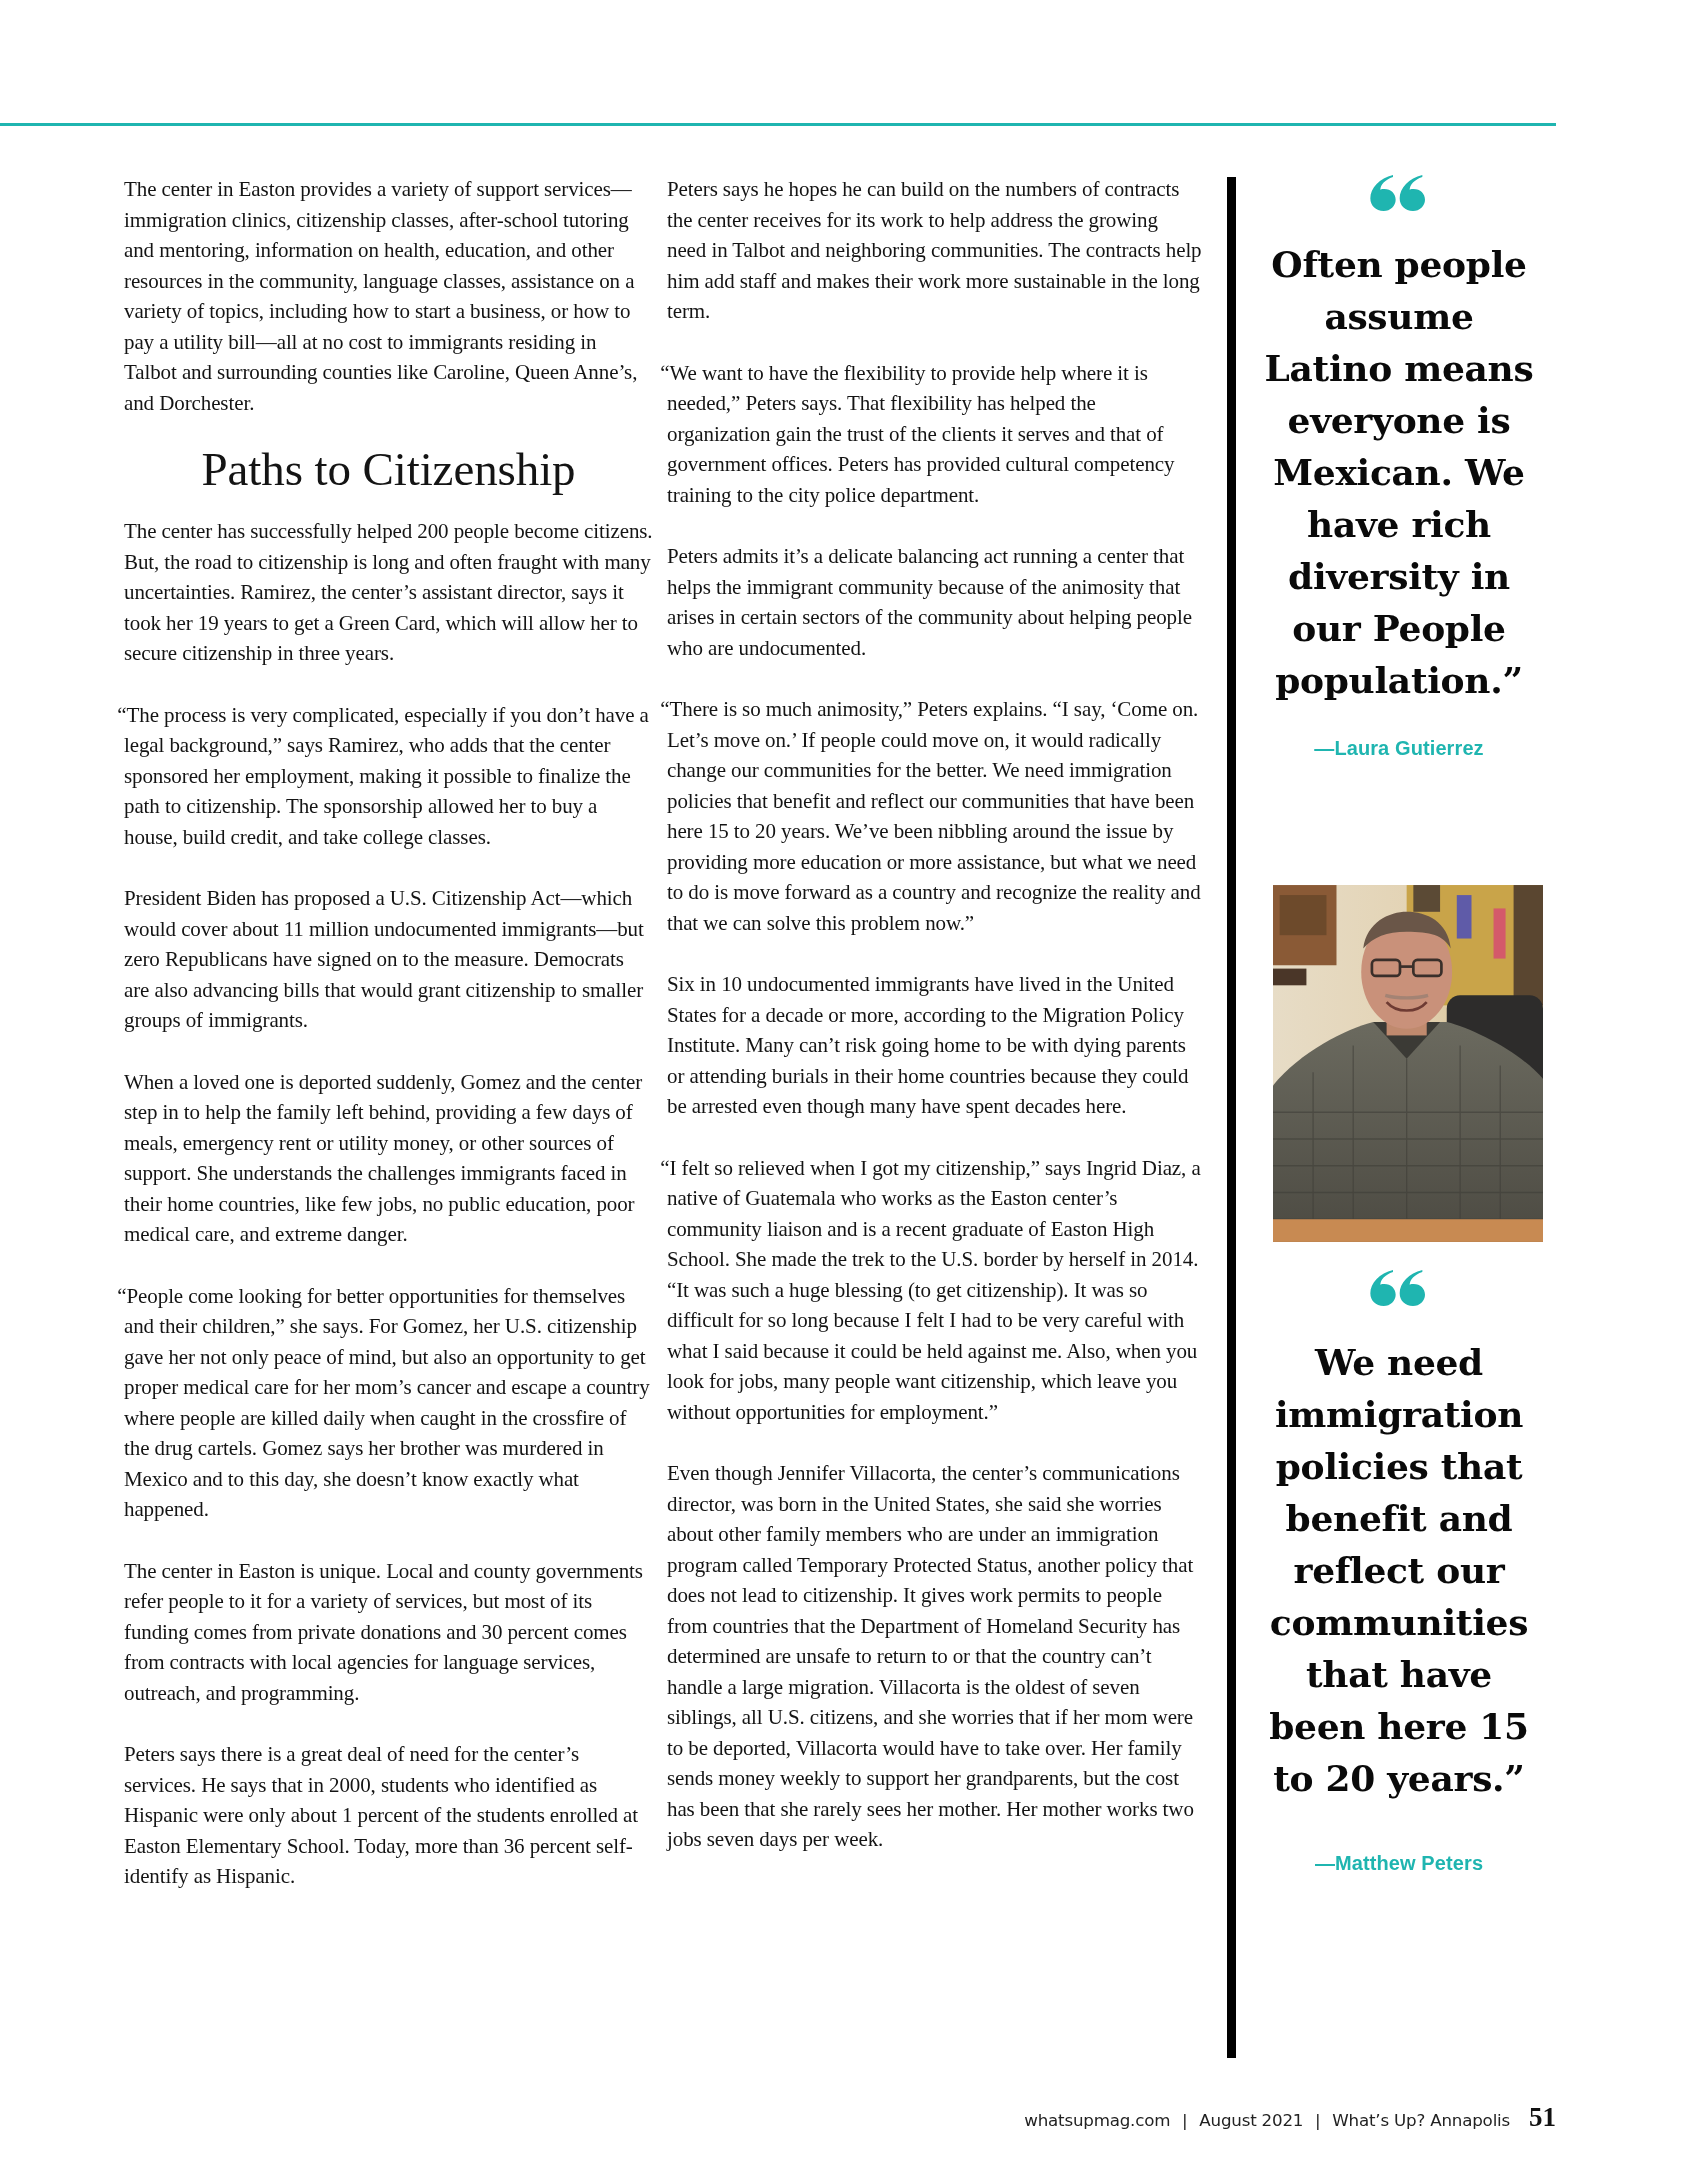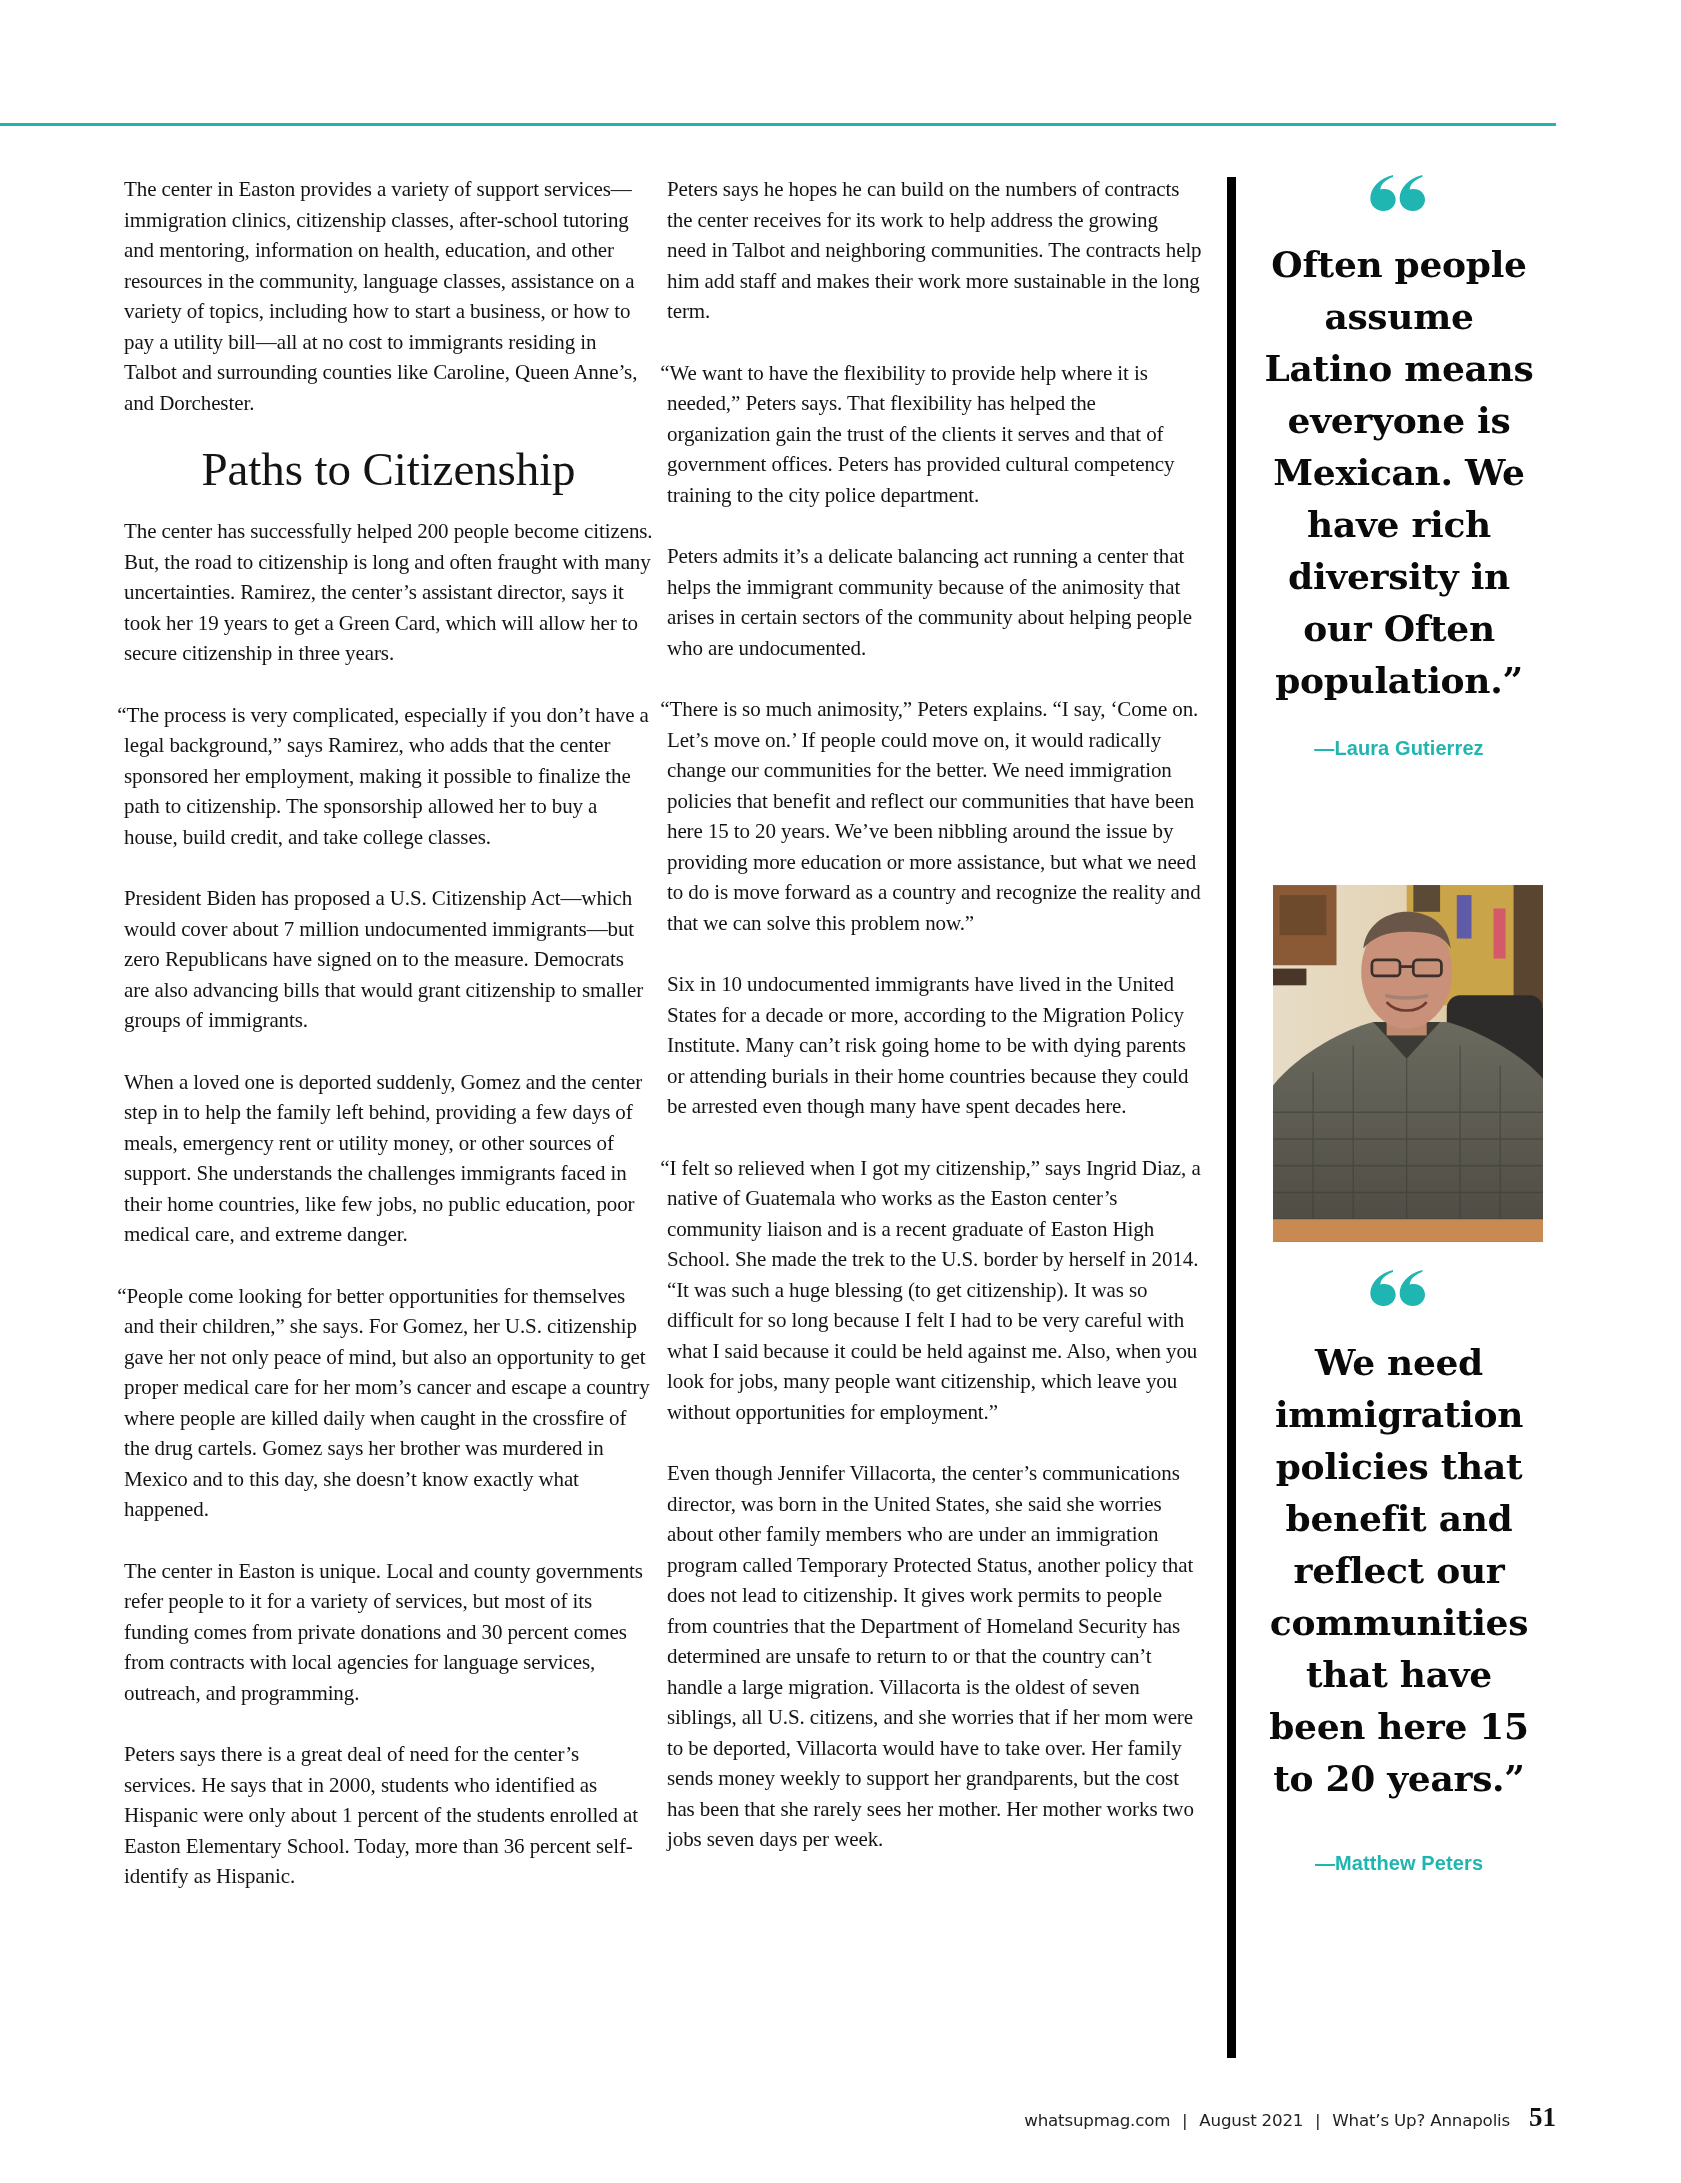--- a/index.html
+++ b/index.html
@@ -125,21 +125,21 @@
 </head>
 <body>
 
 <div class="top-rule"></div>
 
 <div class="col col-left">
   <p>The center in Easton provides a variety of support services—immigration clinics, citizenship classes, after-school tutoring and mentoring, information on health, education, and other resources in the community, language classes, assistance on a variety of topics, including how to start a business, or how to pay a utility bill—all at no cost to immigrants residing in Talbot and surrounding counties like Caroline, Queen Anne’s, and Dorchester.</p>
   <h2 class="subhead">Paths to Citizenship</h2>
   <p>The center has successfully helped 200 people become citizens. But, the road to citizenship is long and often fraught with many uncertainties. Ramirez, the center’s assistant director, says it took her 19 years to get a Green Card, which will allow her to secure citizenship in three years.</p>
   <p class="hang">“The process is very complicated, especially if you don’t have a legal background,” says Ramirez, who adds that the center sponsored her employment, making it possible to finalize the path to citizenship. The sponsorship allowed her to buy a house, build credit, and take college classes.</p>
-  <p>President Biden has proposed a U.S. Citizenship Act—which would cover about 7 million undocumented immigrants—but zero Republicans have signed on to the measure. Democrats are also advancing bills that would grant citizenship to smaller groups of immigrants.</p>
+  <p>President Biden has proposed a U.S. Citizenship Act—which would cover about 11 million undocumented immigrants—but zero Republicans have signed on to the measure. Democrats are also advancing bills that would grant citizenship to smaller groups of immigrants.</p>
   <p>When a loved one is deported suddenly, Gomez and the center step in to help the family left behind, providing a few days of meals, emergency rent or utility money, or other sources of support. She understands the challenges immigrants faced in their home countries, like few jobs, no public education, poor medical care, and extreme danger.</p>
   <p class="hang">“People come looking for better opportunities for themselves and their children,” she says. For Gomez, her U.S. citizenship gave her not only peace of mind, but also an opportunity to get proper medical care for her mom’s cancer and escape a country where people are killed daily when caught in the crossfire of the drug cartels. Gomez says her brother was murdered in Mexico and to this day, she doesn’t know exactly what happened.</p>
   <p>The center in Easton is unique. Local and county governments refer people to it for a variety of services, but most of its funding comes from private donations and 30 percent comes from contracts with local agencies for language services, outreach, and programming.</p>
   <p>Peters says there is a great deal of need for the center’s services. He says that in 2000, students who identified as Hispanic were only about 1 percent of the students enrolled at Easton Elementary School. Today, more than 36 percent self-identify as Hispanic.</p>
 </div>
 
 <div class="col col-mid">
   <p>Peters says he hopes he can build on the numbers of contracts the center receives for its work to help address the growing need in Talbot and neighboring communities. The contracts help him add staff and makes their work more sustainable in the long term.</p>
   <p class="hang">“We want to have the flexibility to provide help where it is needed,” Peters says. That flexibility has helped the organization gain the trust of the clients it serves and that of government offices. Peters has provided cultural competency training to the city police department.</p>
   <p>Peters admits it’s a delicate balancing act running a center that helps the immigrant community because of the animosity that arises in certain sectors of the community about helping people who are undocumented.</p>
@@ -156,21 +156,21 @@
     <path fill="#1fb5b0" d="M22 54c-12 0-20-8-20-19 0-16 14-30 34-35v3c-12 4-19 12-19 19 2-1 4-1 6-1 10 0 17 7 17 16s-8 17-18 17zM66 54c-12 0-20-8-20-19 0-16 14-30 34-35v3c-12 4-19 12-19 19 2-1 4-1 6-1 10 0 17 7 17 16s-8 17-18 17z"></path>
   </svg>
   <p class="pullquote-text">
     <span>Often people</span><br>
     <span>assume</span><br>
     <span>Latino means</span><br>
     <span>everyone is</span><br>
     <span>Mexican. We</span><br>
     <span>have rich</span><br>
     <span>diversity in</span><br>
-    <span>our Often</span><br>
+    <span>our People</span><br>
     <span>population.”</span>
   </p>
   <div class="attribution">—Laura Gutierrez</div>
 </div>
 
 <div class="photo">
   <svg width="270" height="357" viewBox="0 0 404 534">
     <defs>
       <linearGradient id="wall" x1="0" y1="0" x2="1" y2="0">
         <stop offset="0" stop-color="#e7dcc6"></stop>

